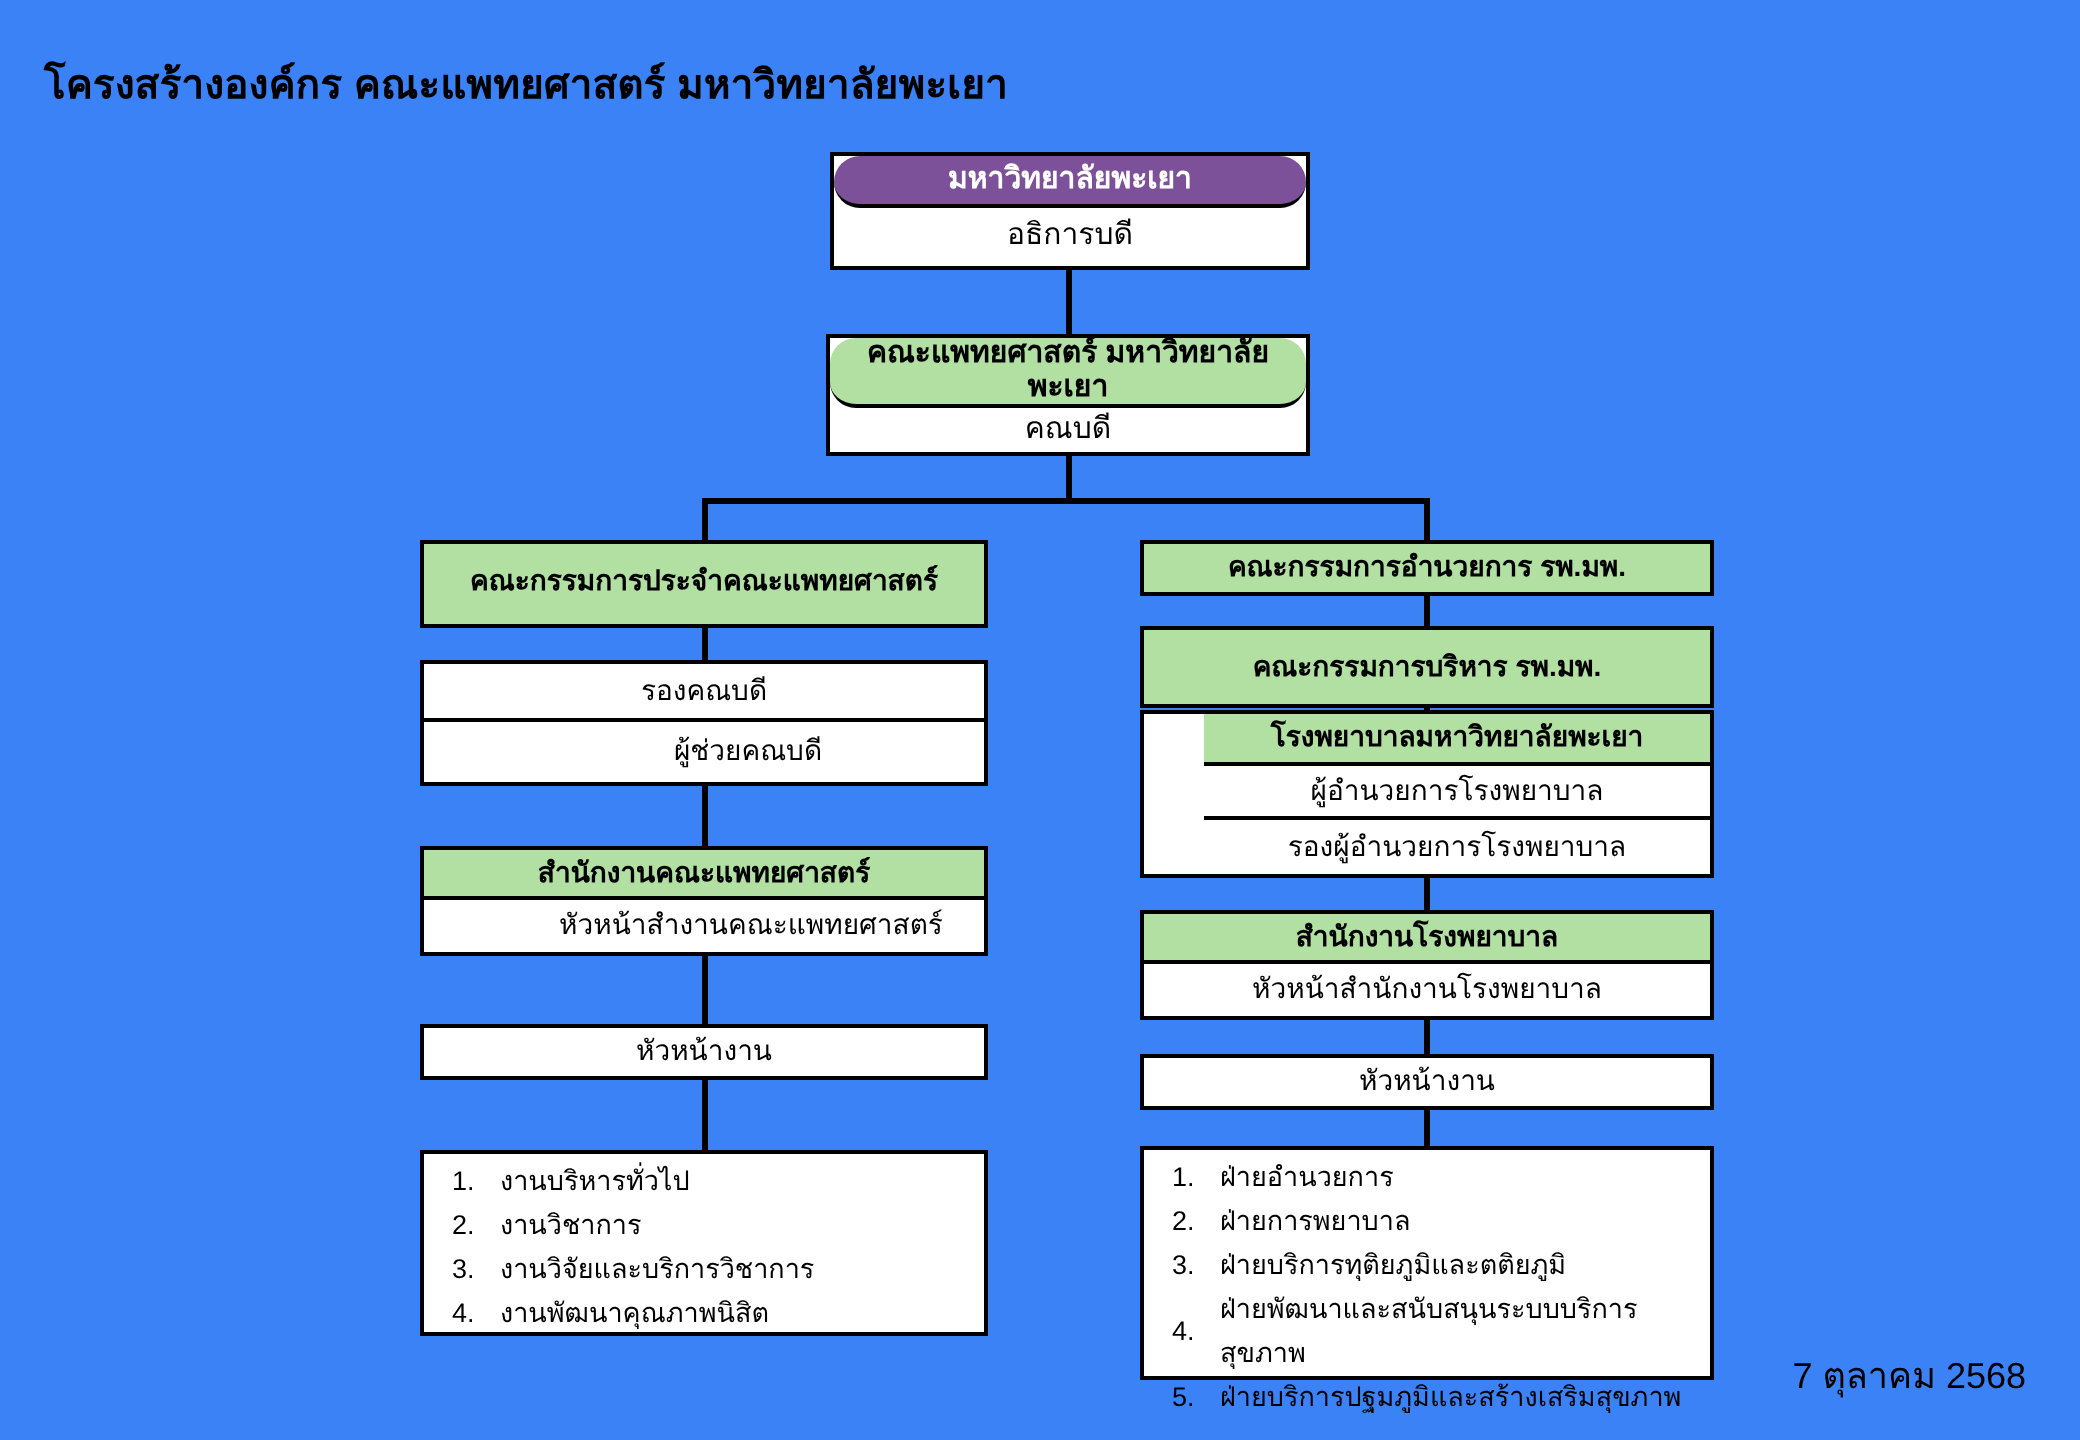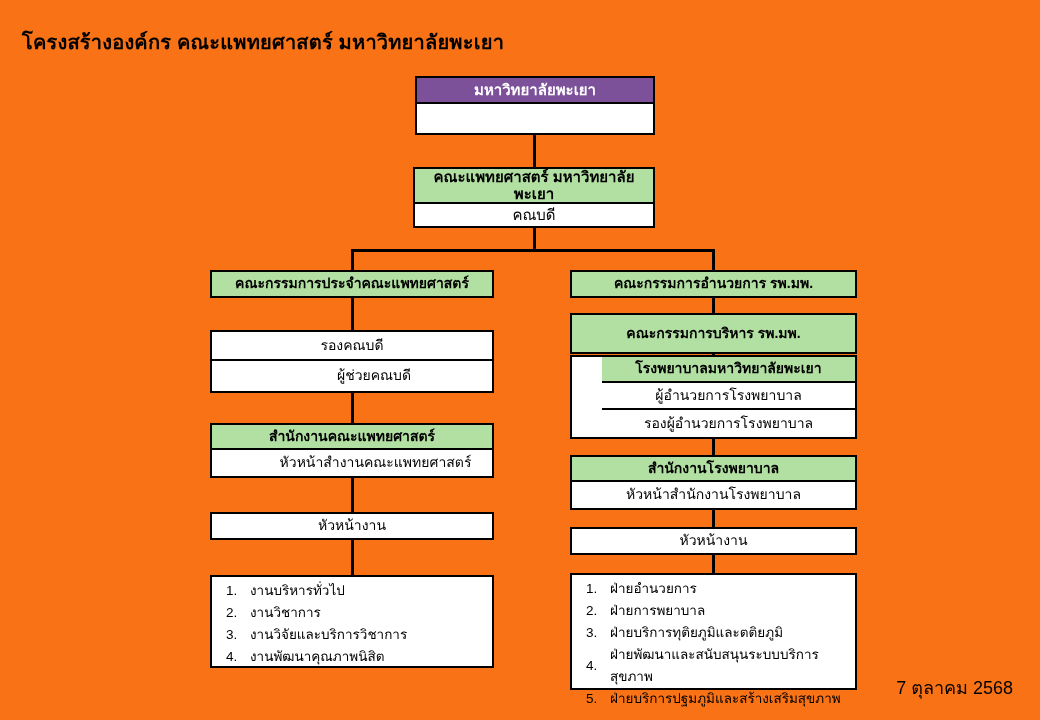--- a/index.html
+++ b/index.html
@@ -1,40 +1,40 @@
 <!DOCTYPE html>
 <html lang="th" style="--purple: #7C5199; --green: #B2DFA2; --border: #000000;"><head>
 <meta charset="utf-8">
 <style>
   * { margin:0; padding:0; box-sizing:border-box; }
   html,body { background:#ffffff; }
   body { font-family:"Liberation Sans","DejaVu Sans",sans-serif; color:#000; }
   .canvas {
-    position:relative; width:1040px; height:720px; background:#f97316; overflow:hidden;
+    position:relative; width:1040px; height:720px; background:#3b82f6; overflow:hidden;
   }
   .title {
     position:absolute; left:22px; top:26px;
     font-size:20px; font-weight:bold; letter-spacing:0.2px;
   }
   .date {
     position:absolute; right:27px; top:673px; font-size:18px;text-align:center;
   }
   .node {
     position:absolute; border:2px solid #000; background:#fff;
     display:flex; flex-direction:column;
   }
   .row {
     display:flex; align-items:center; justify-content:center;
     text-align:center; font-size:14px; line-height:1.1; background:#fff;
   }
   .row.hdr { font-weight:bold; }
   .row.div-b { border-bottom:2px solid #000; }
   .purple { background:var(--purple,#7C5199); color:#fff; }
   .green  { background:var(--green,#B2DFA2); color:#000; }
-  .center-node .row { font-size:15px; }
+  .center-node .row { font-size:15px;border-radius:13px; }
   .line { position:absolute; background:#000; }
   .list-box {
     position:absolute; border:2px solid #000; background:#fff;
     display:flex; flex-direction:column; justify-content:space-evenly;
     padding:2px 6px 2px 14px; font-size:13.5px;
   }
   .li { display:flex; align-items:center; }
   .li .num { width:24px; flex:0 0 24px; }
   .li .lbl { flex:1; }
 </style>
@@ -57,28 +57,29 @@
   <div class="line" style="left:351px;top:540px;width:3px;height:35px;"></div>
 
   <div class="line" style="left:712px;top:298px;width:3px;height:15px;"></div>
   <div class="line" style="left:712px;top:340px;width:3px;height:15px;"></div>
   <div class="line" style="left:712px;top:439px;width:3px;height:16px;"></div>
   <div class="line" style="left:712px;top:510px;width:3px;height:17px;"></div>
   <div class="line" style="left:712px;top:555px;width:3px;height:18px;"></div>
 
   <div class="node center-node" style="left:415px;top:76px;width:240px;height:59px;">
     <div class="row hdr div-b purple" style="flex:0 0 26px;">มหาวิทยาลัยพะเยา</div>
+    <div class="row" style="flex:1;">อธิการบดี</div>
   </div>
 
   <div class="node center-node" style="left:413px;top:167px;width:242px;height:61px;">
     <div class="row hdr div-b green" style="flex:0 0 27px;">คณะแพทยศาสตร์ มหาวิทยาลัยพะเยา</div>
     <div class="row" style="flex:1;">คณบดี</div>
   </div>
 
-  <div class="node" style="left:210px;top:270px;width:284px;height:28px;font-family:Liberation Serif, serif;">
+  <div class="node" style="left:210px;top:270px;width:284px;height:44px;font-family:Liberation Serif, serif;">
     <div class="row hdr green" style="flex:1;">คณะกรรมการประจำคณะแพทยศาสตร์</div>
   </div>
 
   <div class="node" style="left:210px;top:330px;width:284px;height:63px;">
     <div class="row div-b" style="flex:0 0 29px;">รองคณบดี</div>
     <div class="row" style="flex:1;padding-left:44px;">ผู้ช่วยคณบดี</div>
   </div>
 
   <div class="node" style="left:210px;top:423px;width:284px;height:55px;">
     <div class="row hdr div-b green" style="flex:0 0 25px;">สำนักงานคณะแพทยศาสตร์</div>

